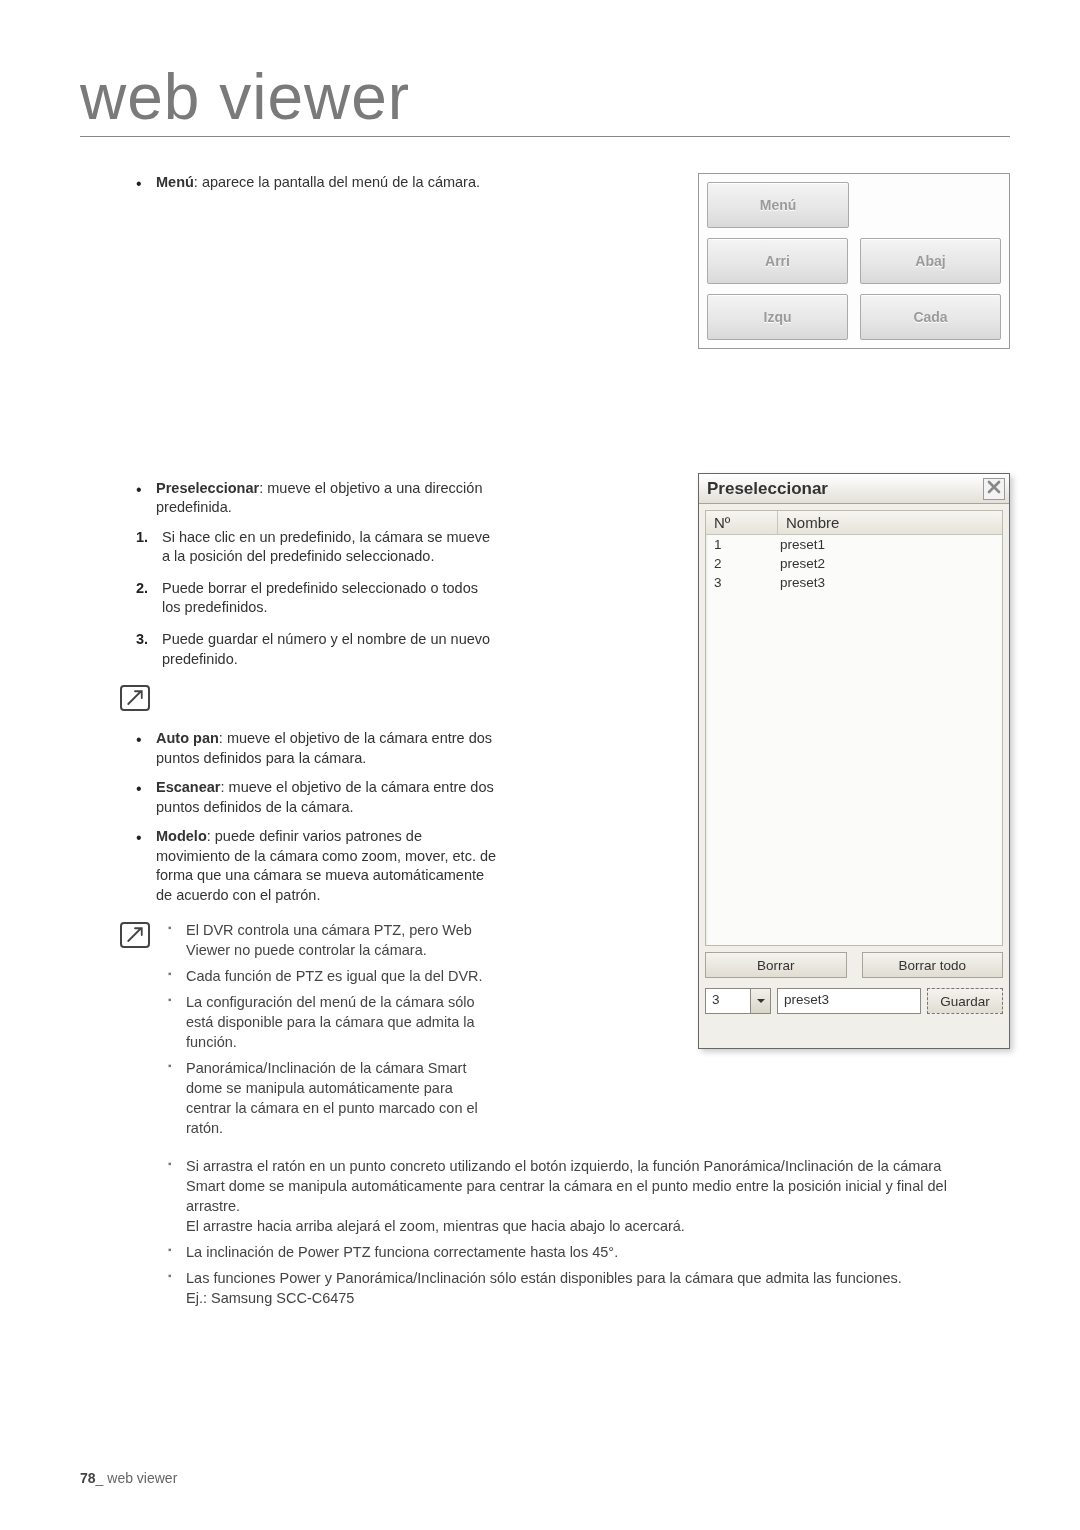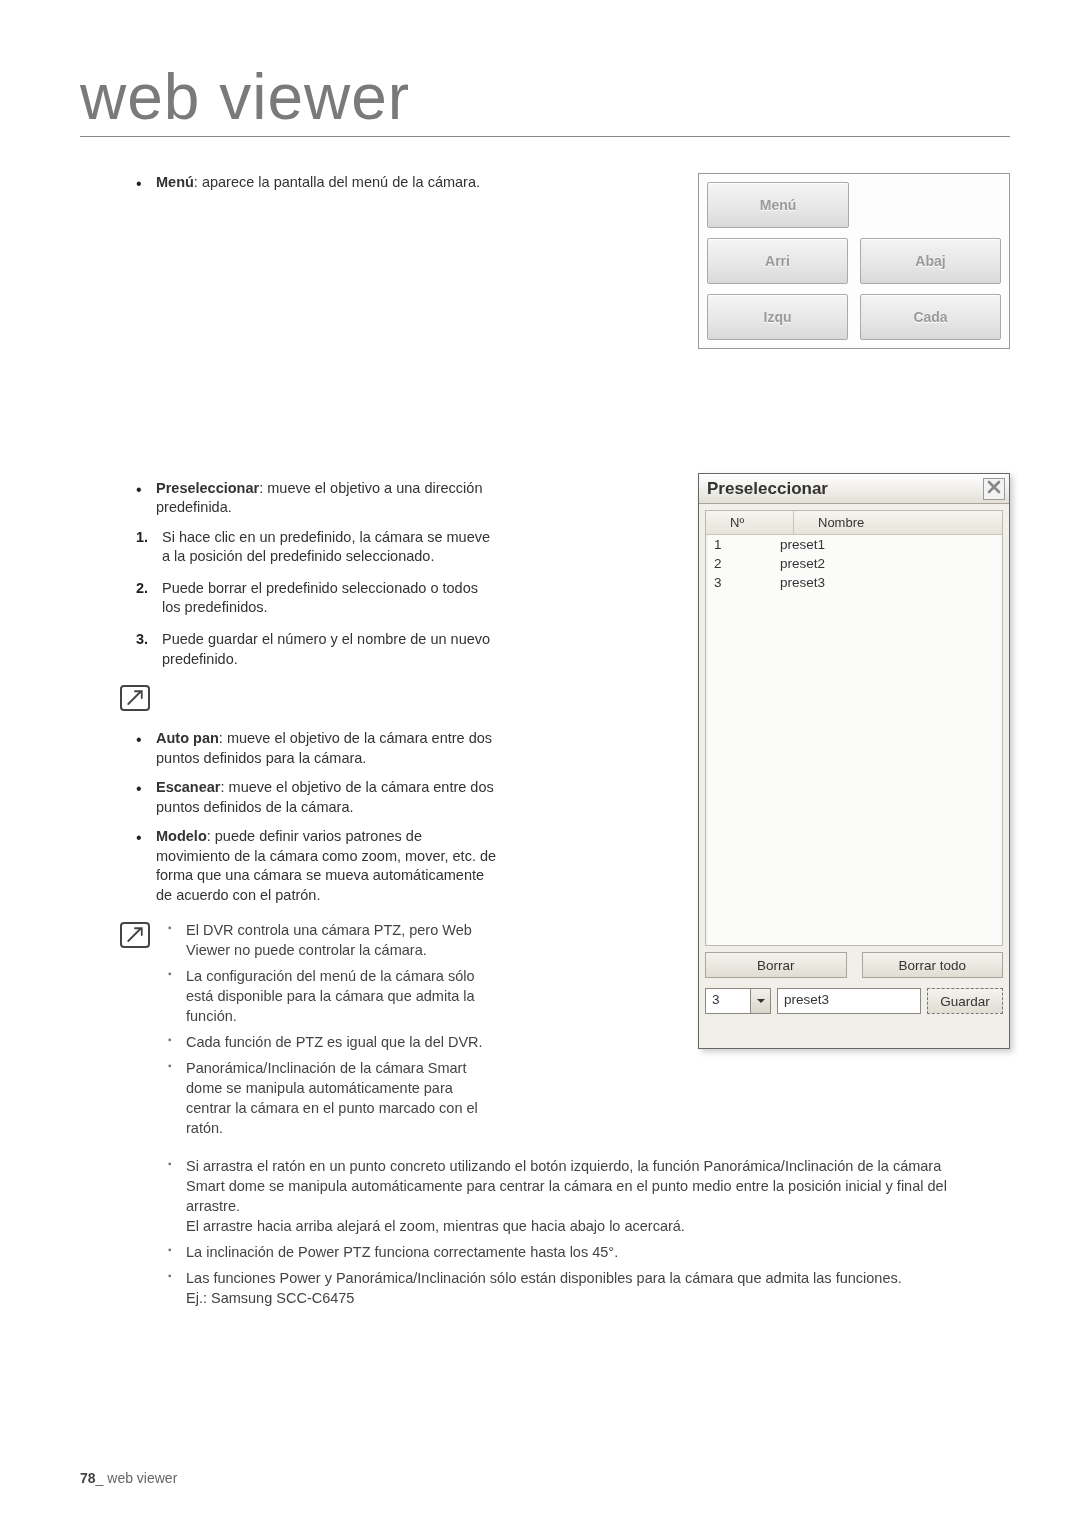--- a/index.html
+++ b/index.html
@@ -92,21 +92,21 @@
     display: flex; align-items: center; justify-content: center;
   }
   .dlg-close svg { width: 16px; height: 16px; }
   .dlg-body { padding: 6px 6px 0 6px; height: 444px; }
   .plist {
     width: 100%; height: 436px; border: 1px solid #bdb9ad;
     background: #fbfbfa;
     box-shadow: inset 1px 1px 2px rgba(0,0,0,0.08);
   }
   .plist-head { display: flex; height: 24px; background: linear-gradient(#f6f5f0,#e6e3d9); border-bottom: 1px solid #c9c5ba; }
-  .plist-head .c { border-right: 1px solid #c9c5ba; font-size: 13px; display: flex; align-items: center; padding-left: 8px; color: #333; margin-left: 16px; }
+  .plist-head .c { border-right: 1px solid #c9c5ba; font-size: 15px; display: flex; align-items: center; padding-left: 8px; color: #333; }
   .plist-head .c:first-child { width: 72px; }
   .plist-head .c:last-child { flex: 1; border-right: none; }
   .plist-rows { font-size: 13.5px; padding: 2px 0; }
   .plist-row { display: flex; height: 19px; }
   .plist-row .c:first-child { width: 72px; padding-left: 8px; }
   .plist-row .c:last-child { flex: 1; padding-left: 2px; }
   .dlg-btns { display: flex; gap: 15px; padding: 4px 6px; }
   .dlg-btn {
     flex: 1; height: 26px;
     background: linear-gradient(#f4f3ee,#e1ddd3);
@@ -187,22 +187,22 @@
       </ul>
 
       <div class="note">
         <div class="icon">
           <svg viewBox="0 0 24 24">
               <path d="M3 20 L19 4 M12 3 L21 3 L21 12" stroke="#444" stroke-width="2.4" fill="none" stroke-linecap="round"></path>
             </svg>
         </div>
         <ul>
           <li>El DVR controla una cámara PTZ, pero Web Viewer no puede controlar la cámara.</li>
+          <li>Cada función de PTZ es igual que la del DVR.</li>
           <li>La configuración del menú de la cámara sólo está disponible para la cámara que admita la función.</li>
-          <li>Cada función de PTZ es igual que la del DVR.</li>
           <li>Panorámica/Inclinación de la cámara Smart dome se manipula automáticamente para centrar la cámara en el punto marcado con el ratón.</li>
         </ul>
       </div>
     </div>
   </div>
 
   <div class="note wide" style="padding-left:88px; margin-top:-6px;">
     <ul>
       <li>
         <span>Si arrastra el ratón en un punto concreto utilizando el botón izquierdo, la función Panorámica/Inclinación de la cámara Smart dome se manipula automáticamente para centrar la cámara en el punto medio entre la posición inicial y final del arrastre.</span>

